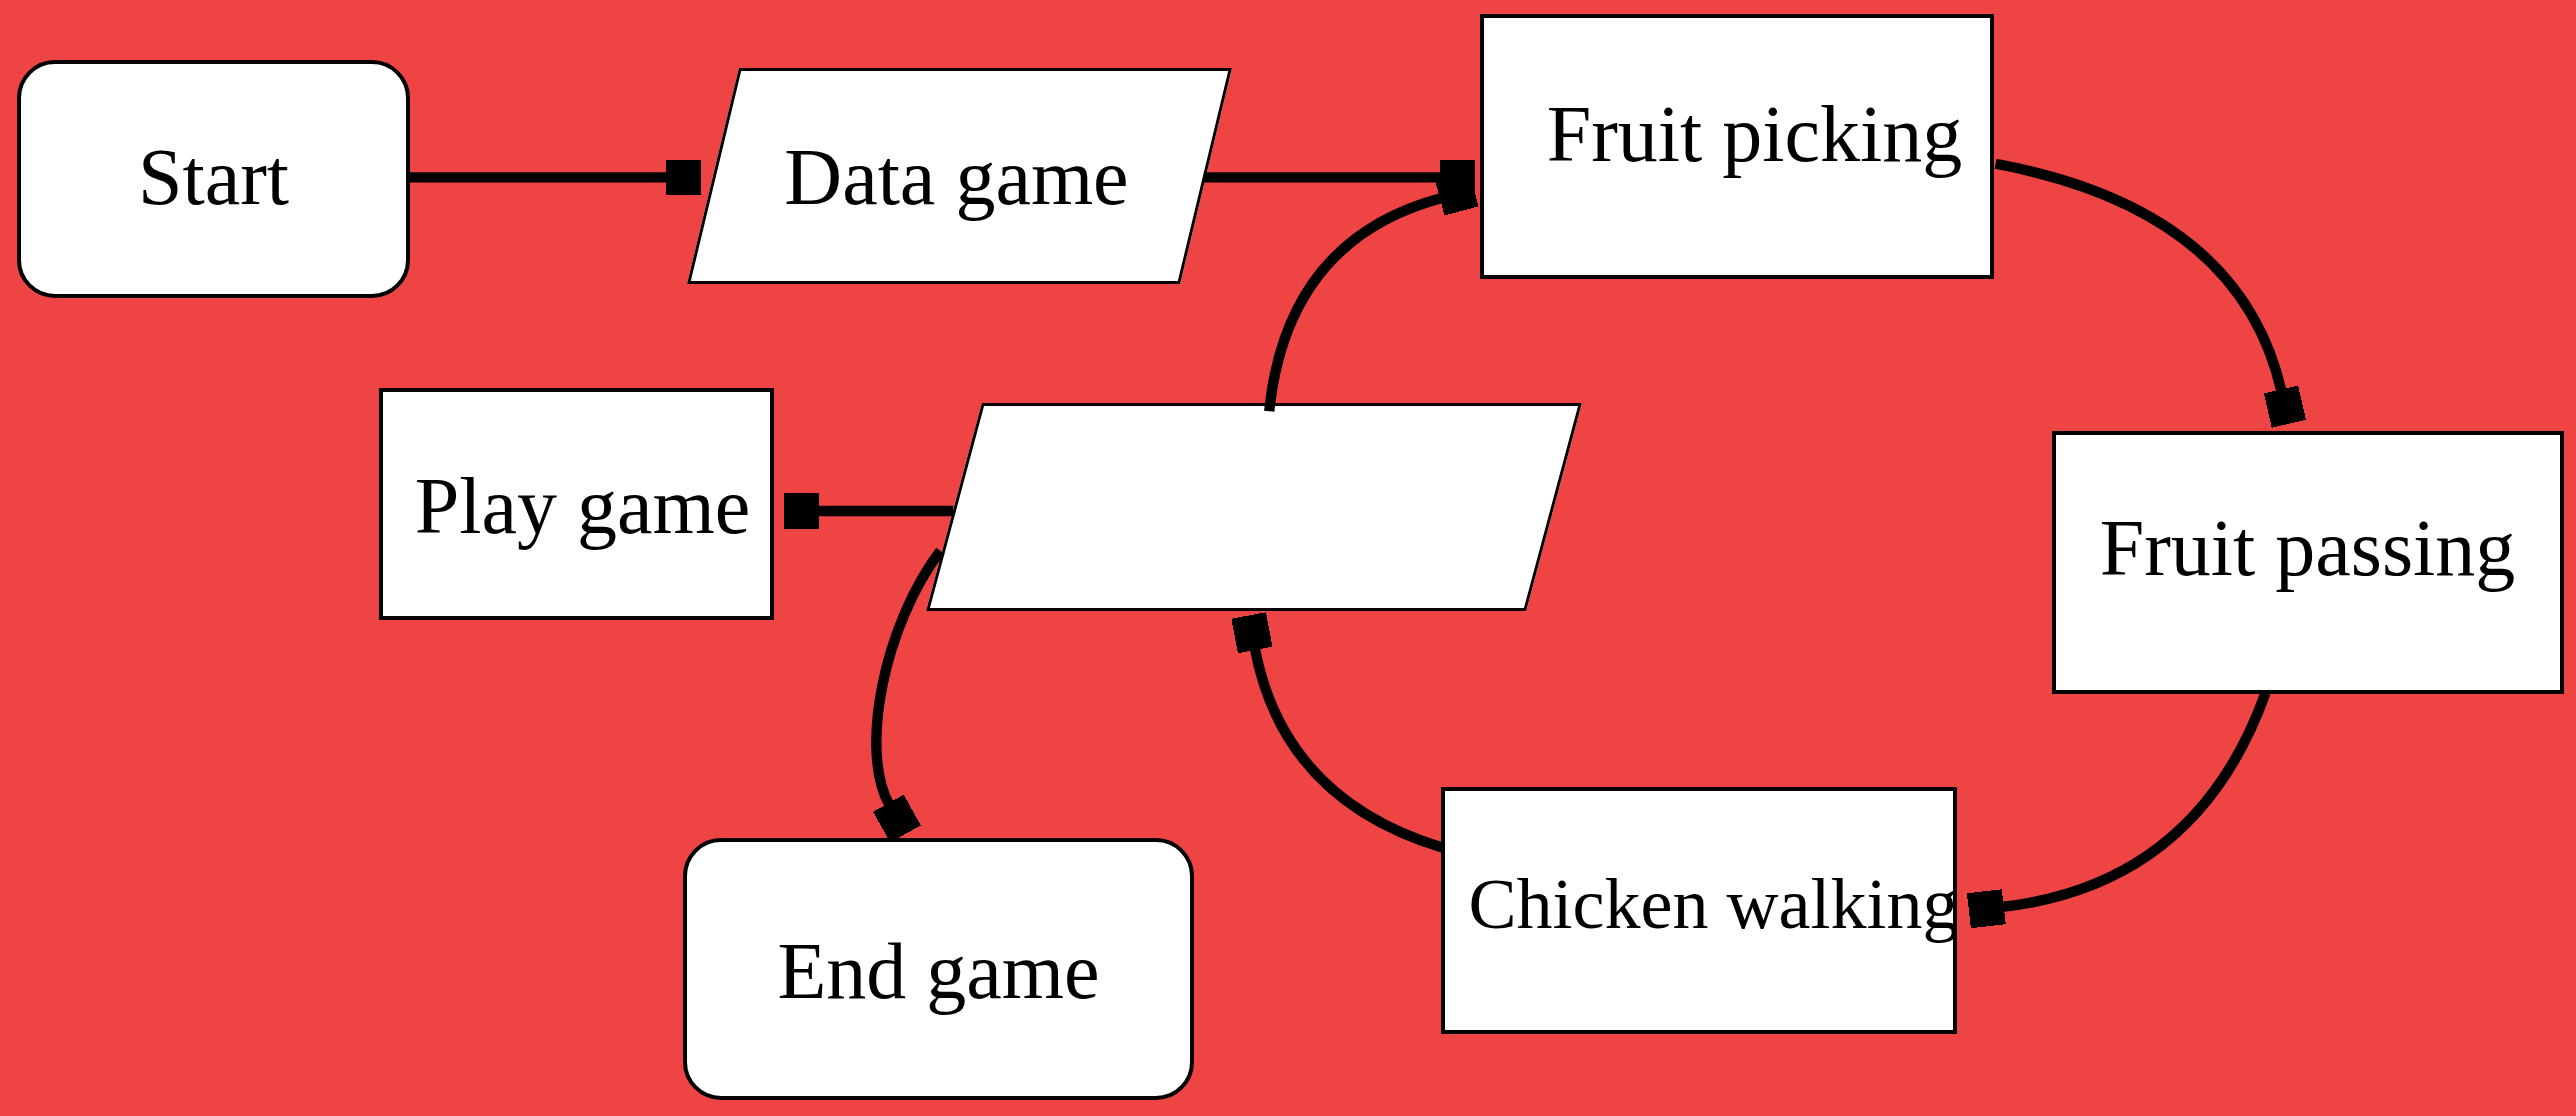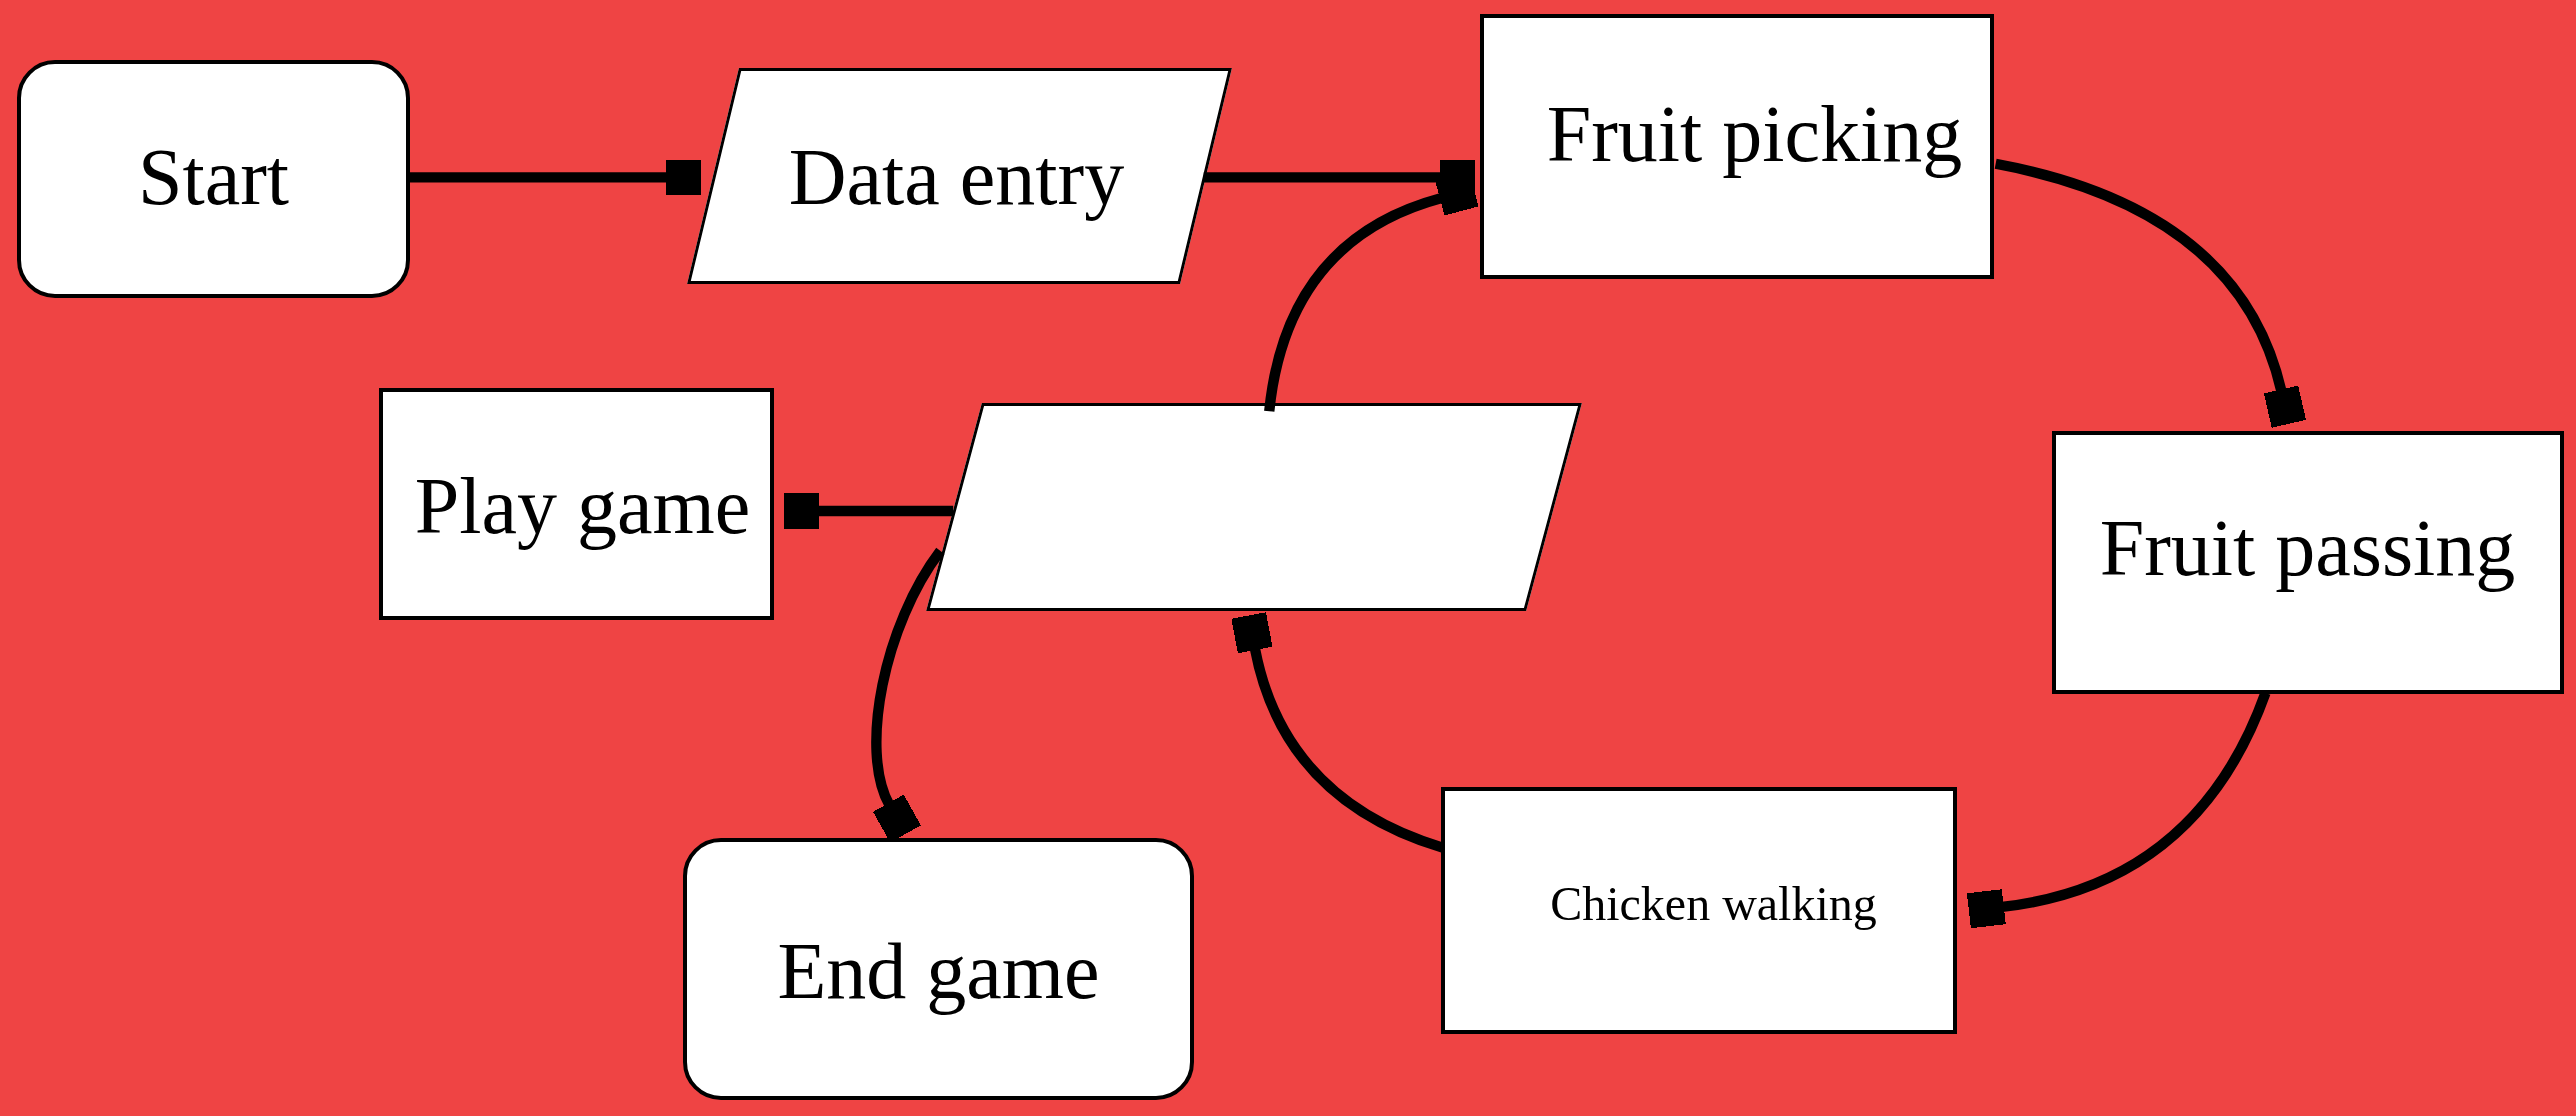--- a/index.html
+++ b/index.html
@@ -37,21 +37,21 @@
     display: flex;
     align-items: center;
     justify-content: center;
     text-align: center;
     font-size: 80px;
     line-height: 1;
     white-space: nowrap;
     z-index: 3;
     color: #000000;
   }
-  .node-label.small { font-size: 48px; }
+  .node-label.small { font-size: 72px; }
   .edges-layer {
     position: absolute;
     left: 0;
     top: 0;
     width: 2576px;
     height: 1117px;
     z-index: 2;
     pointer-events: none;
   }
   .edges-layer path, .edges-layer line {
@@ -92,21 +92,21 @@
     <path d="M 1590 515 Q 1612 300 1806 248" marker-end="url(#ah)"></path>
     <path d="M 2500 205 Q 2806 262 2858 490" marker-end="url(#ah)"></path>
     <path d="M 2838 868 Q 2752 1108 2508 1136" marker-end="url(#ah)"></path>
     <path d="M 1808 1062 Q 1608 1002 1572 812" marker-end="url(#ah)"></path>
     <path d="M 1194 640 H 1024" marker-end="url(#ah)"></path>
     <path d="M 1178 690 C 1108 782 1076 940 1114 1008" marker-end="url(#ah)"></path>
   </svg>
 
   <div class="node-label" style="left:-106px; top:121px; width:639px; height:112px;">Start</div>
 
-  <div class="node-label" style="left:637px; top:121px; width:639px; height:112px;">Data entry</div>
+  <div class="node-label" style="left:637px; top:121px; width:639px; height:112px;">Data game</div>
 
   <div class="node-label" style="left:1435px; top:78px; width:639px; height:112px;text-align:right;">Fruit picking</div>
 
   <div class="node-label" style="left:1988px; top:492px; width:639px; height:112px;">Fruit passing</div>
 
   <div class="node-label small" style="left:1394px; top:848px; width:639px; height:112px;">Chicken walking</div>
 
 
   <div class="node-label" style="left:263px; top:450px; width:639px; height:112px;">Play game</div>
 

